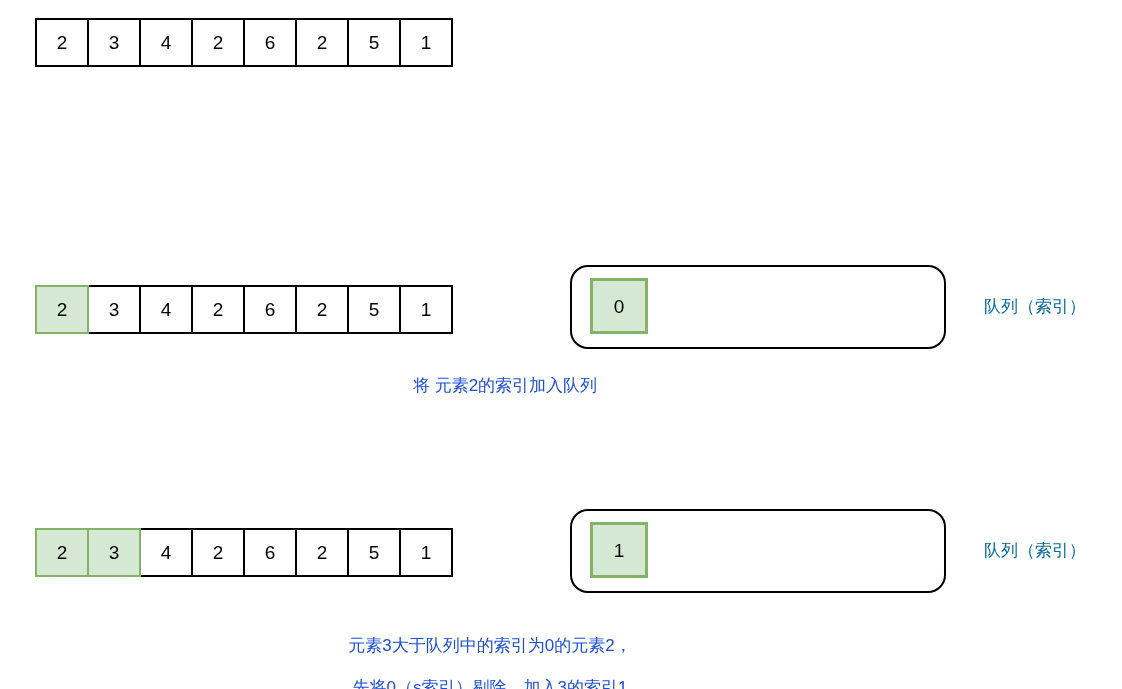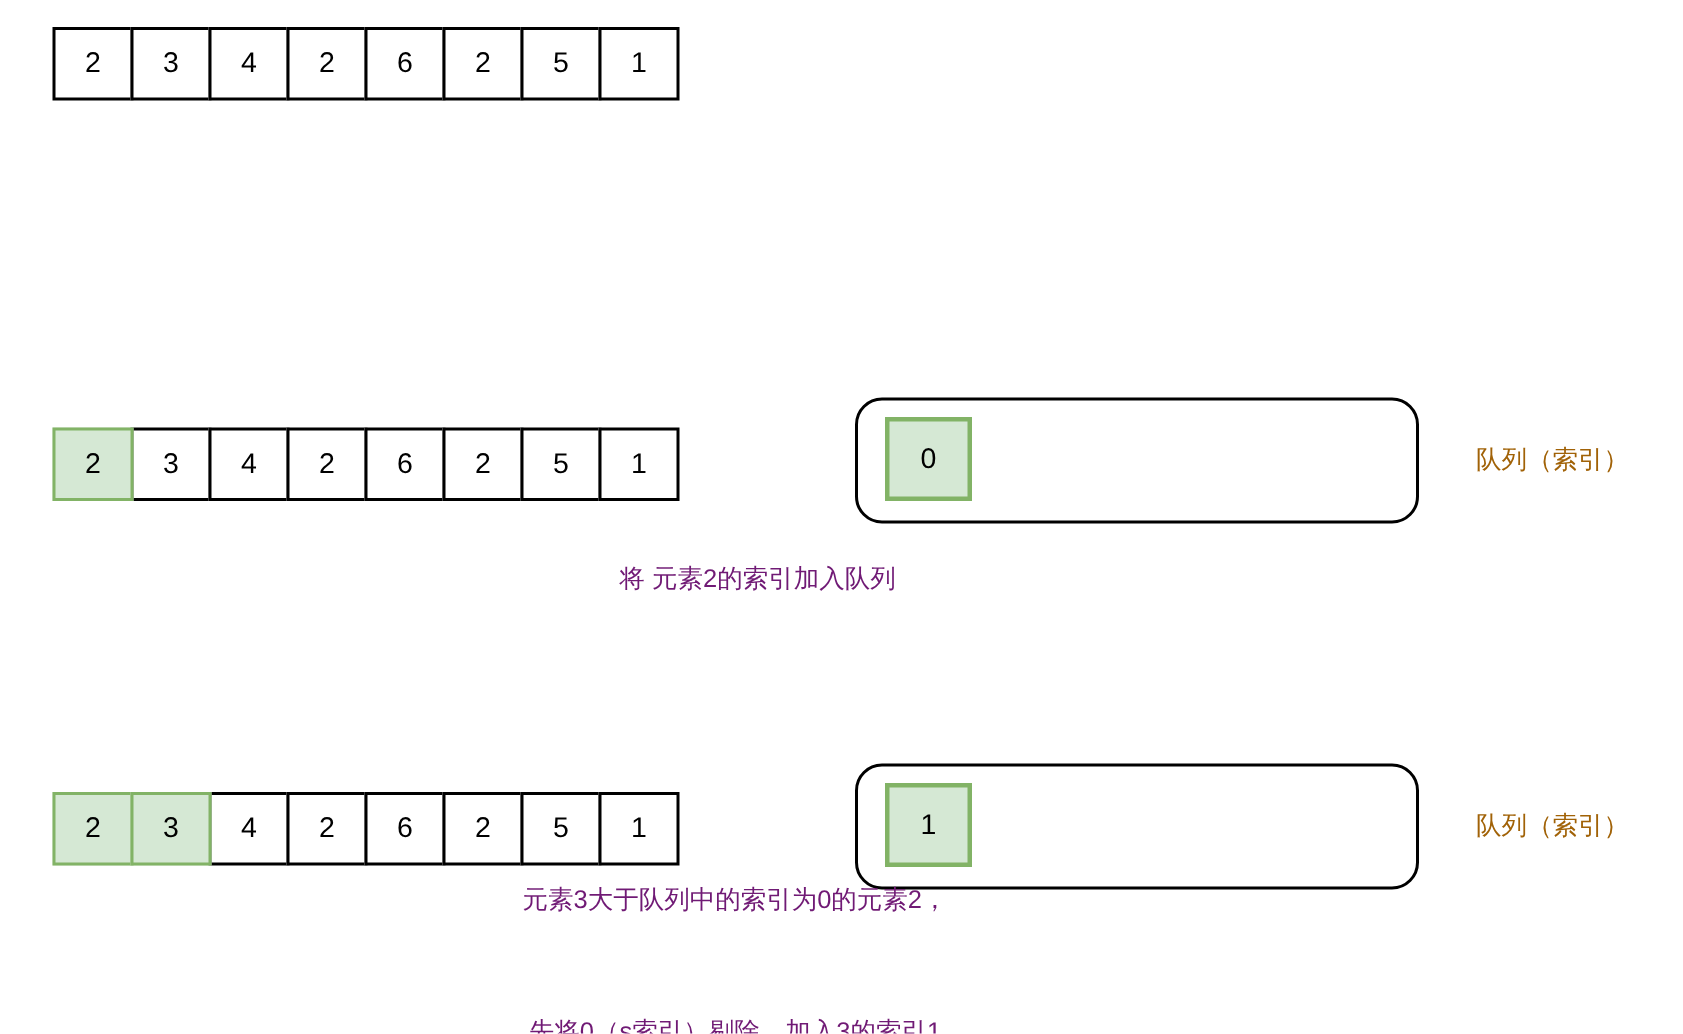--- a/index.html
+++ b/index.html
@@ -66,29 +66,29 @@
     line-height: 1;
     color: #000000;
   }
 
   
   .side-label {
     position: absolute;
     font-size: 17px;
     line-height: 1.35;
     white-space: nowrap;
-    color: #a16207;
+    color: #0369a1;
   }
   .caption {
     position: absolute;
     font-size: 17px;
     line-height: 1.45;
     white-space: pre;
     text-align: center;
-    color: #701a75;
+    color: #1d4ed8;
   }
 </style>
 </head>
 <body>
 
 <div class="array" id="array-row-0" style="left:35px; top:18px;">
   <div class="cell">2</div>
   <div class="cell">3</div>
   <div class="cell">4</div>
   <div class="cell">2</div>
@@ -127,14 +127,14 @@
   <div class="cell">5</div>
   <div class="cell">1</div>
 </div>
 
 <div class="queue" style="left:570px; top:509px; width:376px; height:84px;">
   <div class="queue-cell" style="left:18px; top:11px;">1</div>
 </div>
 
 <div class="side-label" style="left:984px; top:540px;">队列（索引）</div>
 
-<div class="caption" style="left:0px; top:588px; width:980px;">元素3大于队列中的索引为0的元素2，</div>
+<div class="caption" style="left:0px; top:634px; width:980px;">元素3大于队列中的索引为0的元素2，</div>
 <div class="caption" style="left:0px; top:676px; width:980px;">先将0（s索引）剔除，加入3的索引1</div>
 
 </body></html>

